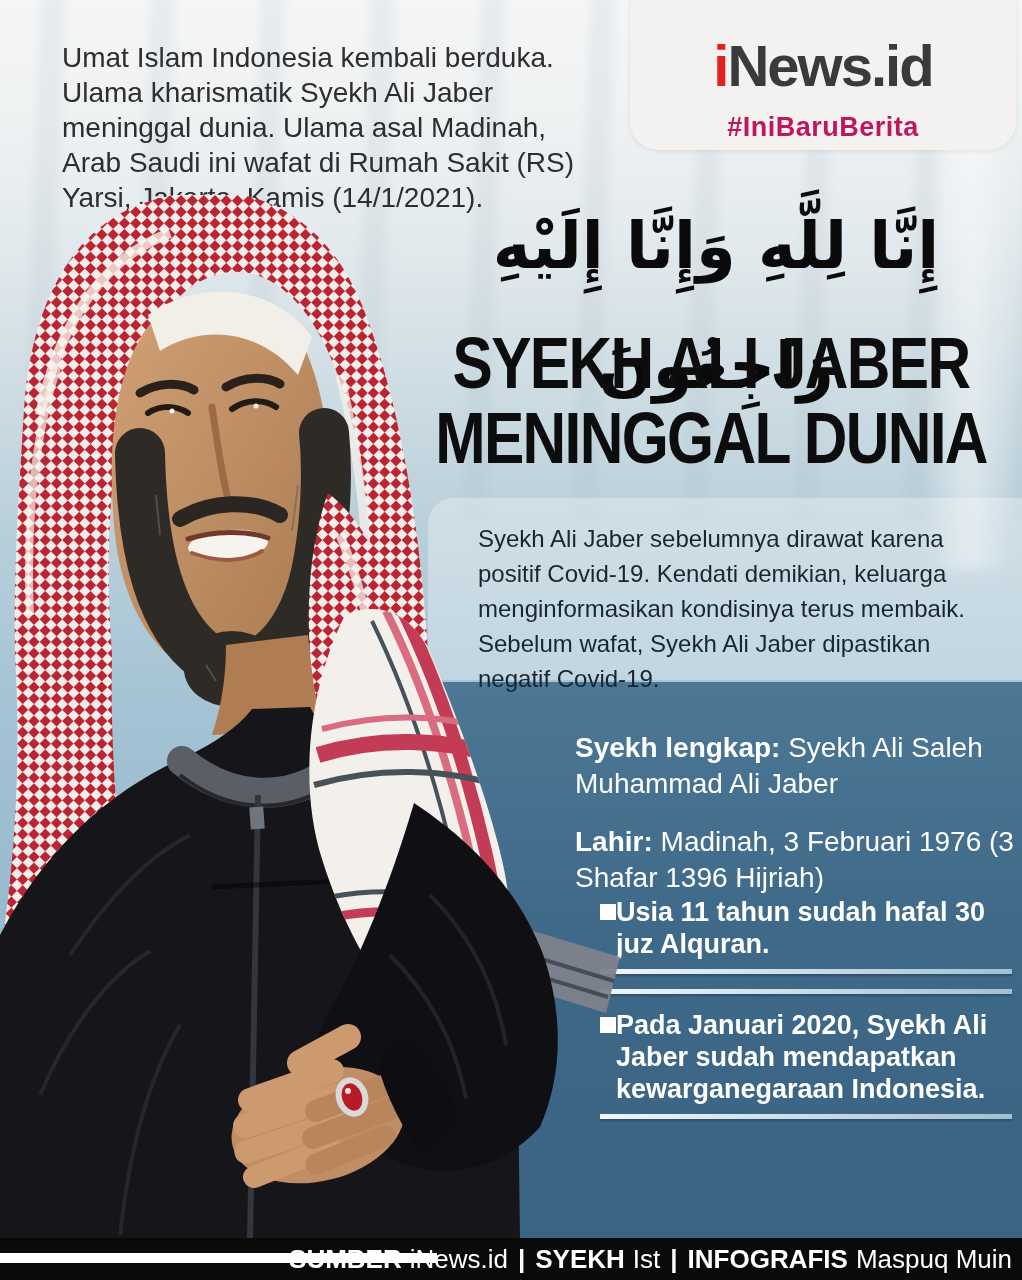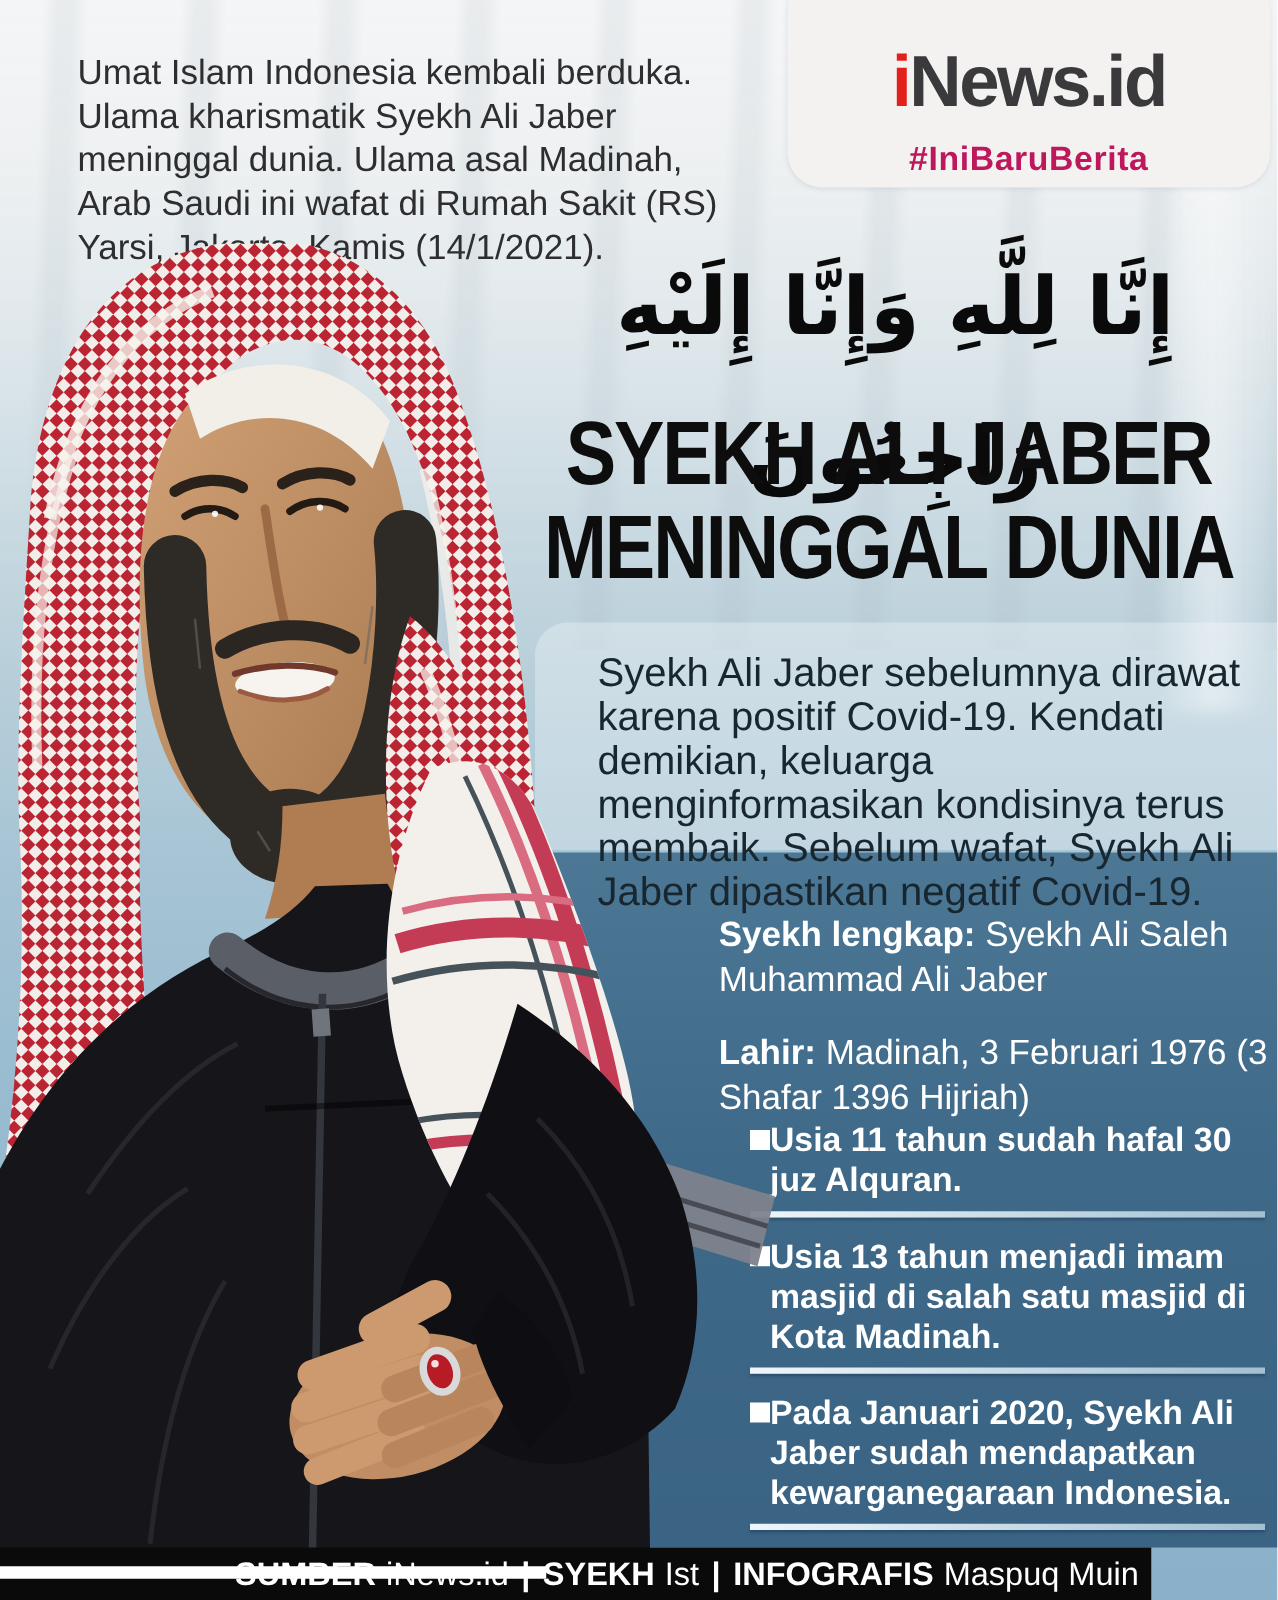--- a/index.html
+++ b/index.html
@@ -29,37 +29,37 @@
   #arabic{position:absolute;left:430px;top:186px;width:572px;text-align:center;
     direction:rtl;font-family:"DejaVu Sans",sans-serif;font-weight:bold;
     font-size:64px;line-height:120px;color:#0a0a0a;}
   
   #headline{position:absolute;left:350px;top:326px;width:722px;text-align:center;
     font-size:72px;line-height:75px;font-weight:bold;letter-spacing:-2px;color:#0d0d0d;
     transform:scaleX(.84);}
   
   #body-panel{position:absolute;left:428px;top:498px;width:594px;height:182px;
     background:rgba(255,255,255,.30);border-radius:26px 0 0 0;}
-  #body-paragraph{padding:23px 18px 0 50px;font-size:32px;line-height:35px;color:#18262f;}
+  #body-paragraph{padding:23px 18px 0 50px;font-size:24px;line-height:35px;color:#18262f;}
   
   #info-panel{position:absolute;left:390px;top:682px;width:632px;height:556px;
     background:linear-gradient(180deg,#4c7795 0%,#3f6988 45%,#3a6384 100%);}
   #profile{position:absolute;left:185px;top:48px;width:452px;color:#fff;
     font-size:28px;line-height:36px;}
   #profile p{margin:0;}
   #profile p + p{margin-top:22px;}
   .lbl{font-weight:bold;}
   #facts{position:absolute;left:210px;top:214px;width:422px;color:#fff;}
   .fact-item{display:flex;font-size:27px;line-height:32px;font-weight:bold;}
   .bullet-sq{flex:0 0 16px;width:16px;height:16px;background:#fff;margin-top:8px;}
   .fact-sep{height:5px;margin:9px 0 15px 0;width:412px;
     background:linear-gradient(90deg,#f0f6fa,#c6d9e4 55%,#a3c0d0);
     box-shadow:0 2px 2px rgba(18,45,70,.38);}
   
-  #footer-bar{position:absolute;left:0;top:1238px;width:921px;height:42px;background:#0a0a0a;z-index:10;}
+  #footer-bar{position:absolute;left:0;top:1238px;width:1022px;height:42px;background:#0a0a0a;z-index:10;}
   #footer-strip{position:absolute;left:0;top:15px;width:437px;height:10px;background:#ffffff;}
   #credits{position:absolute;right:10px;top:0;height:42px;display:flex;align-items:center;
     font-size:26px;color:#fff;white-space:pre;}
   #credits .lbl{font-weight:bold;}
   #credits .div{font-weight:bold;margin:0 10px;}
   #credits .val{margin-left:8px;}
   
   #portrait{position:absolute;left:0;top:195px;width:620px;height:1045px;z-index:5;}
   #headline-wrap{position:absolute;left:0;top:0;width:1022px;height:1280px;z-index:3;pointer-events:none;}
 </style>
@@ -82,24 +82,20 @@
     <div id="profile">
       <p><span class="lbl">Syekh lengkap:</span> <span>Syekh Ali Saleh Muhammad Ali Jaber</span></p>
       <p><span class="lbl">Lahir:</span> <span>Madinah, 3 Februari 1976 (3 Shafar 1396 Hijriah)</span></p>
     </div>
     <div id="facts">
       <div class="fact-item">
         <span class="bullet-sq"></span>
         <span>Usia 11 tahun sudah hafal 30 juz Alquran.</span>
       </div>
       <div class="fact-sep"></div>
-      <div class="fact-item">
-        <span class="bullet-sq"></span>
-        <span>Usia 13 tahun menjadi imam masjid di salah satu masjid di Kota Madinah.</span>
-      </div>
       <div class="fact-sep"></div>
       <div class="fact-item">
         <span class="bullet-sq"></span>
         <span>Pada Januari 2020, Syekh Ali Jaber sudah mendapatkan kewarganegaraan Indonesia.</span>
       </div>
       <div class="fact-sep"></div>
     </div>
   </div>
 
   <div id="body-panel">

